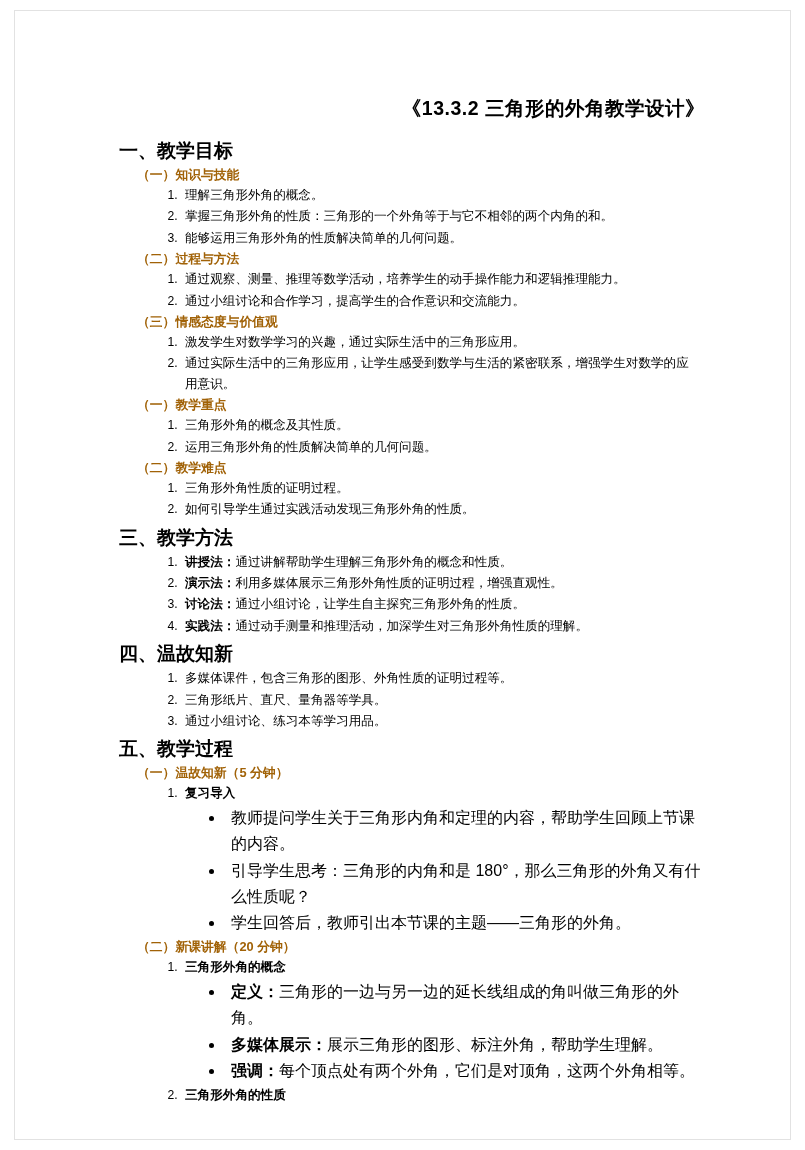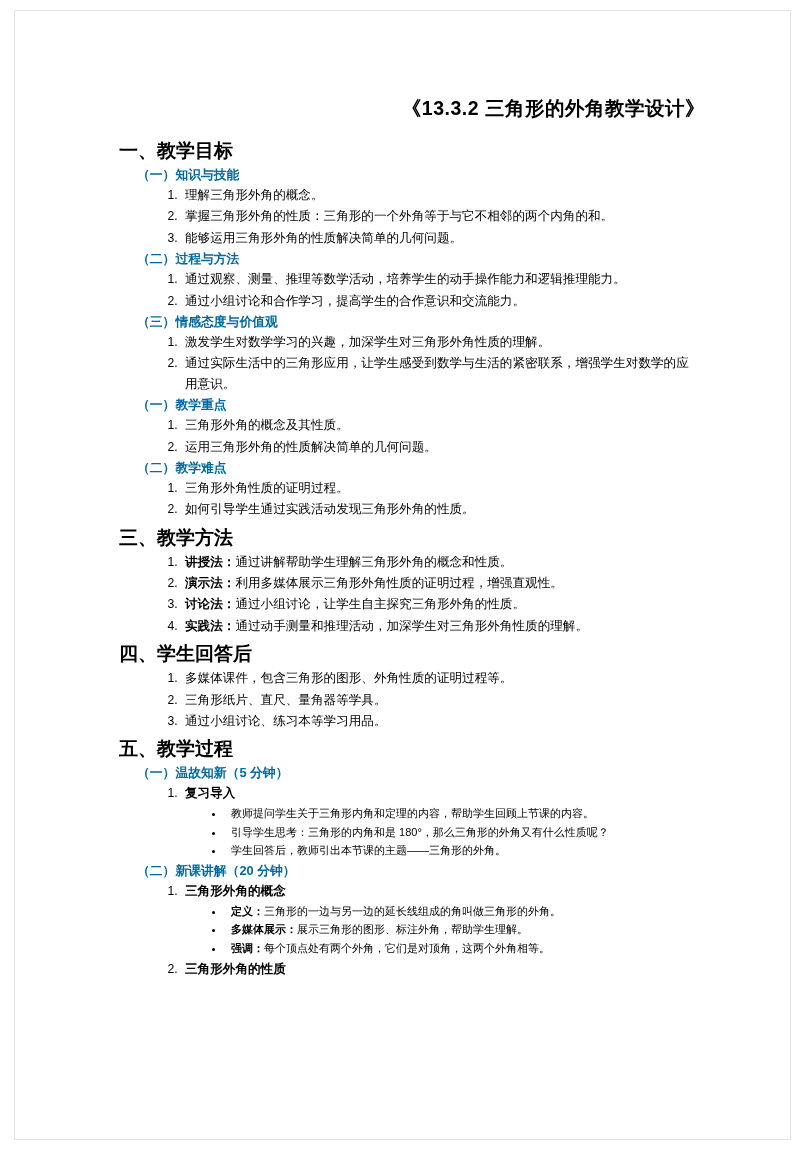--- a/index.html
+++ b/index.html
@@ -44,21 +44,21 @@
   .h1 {
     font-size: 19px;
     font-weight: bold;
     color: #000;
     margin: 5px 0 1px 0;
     padding-left: 4px;
   }
   .h2 {
     font-size: 12.8px;
     font-weight: bold;
-    color: #0369a1;
+    color: #a16207;
     margin: 3px 0 1px 0;
     padding-left: 22px;
   }
   ol.lvl1 {
     list-style: decimal;
     margin: 0 4px 2px 0;
     padding-left: 66px;
     font-size: 12.6px;
     line-height: 1.62;
   }
@@ -66,21 +66,21 @@
     margin: 0 0 1px 0;
     padding-left: 4px;
   }
   ol.lvl1 > li::marker {
     font-size: 12.2px;
   }
   ul.lvl2 {
     list-style: disc;
     margin: 1px 0 1px 0;
     padding-left: 40px;
-    font-size: 11px;
+    font-size: 16px;
     line-height: 1.62;
   }
   ul.lvl2 > li {
     margin: 0 0 1px 0;
     padding-left: 6px;
   }
   .li-strong {
     font-weight: bold;
   }
   .sub-bold {
@@ -107,41 +107,41 @@
           <li><span class="txt">掌握三角形外角的性质：三角形的一个外角等于与它不相邻的两个内角的和。</span></li>
           <li><span class="txt">能够运用三角形外角的性质解决简单的几何问题。</span></li>
         </ol>
         <div class="h2">（二）过程与方法</div>
         <ol class="lvl1">
           <li><span class="txt">通过观察、测量、推理等数学活动，培养学生的动手操作能力和逻辑推理能力。</span></li>
           <li><span class="txt">通过小组讨论和合作学习，提高学生的合作意识和交流能力。</span></li>
         </ol>
         <div class="h2">（三）情感态度与价值观</div>
         <ol class="lvl1">
-          <li><span class="txt">激发学生对数学学习的兴趣，加深学生对三角形外角性质的理解。</span></li>
+          <li><span class="txt">激发学生对数学学习的兴趣，通过实际生活中的三角形应用。</span></li>
           <li><span class="txt">通过实际生活中的三角形应用，让学生感受到数学与生活的紧密联系，增强学生对数学的应用意识。</span></li>
         </ol>
         <div class="h2">（一）教学重点</div>
         <ol class="lvl1">
           <li><span class="txt">三角形外角的概念及其性质。</span></li>
           <li><span class="txt">运用三角形外角的性质解决简单的几何问题。</span></li>
         </ol>
         <div class="h2">（二）教学难点</div>
         <ol class="lvl1">
           <li><span class="txt">三角形外角性质的证明过程。</span></li>
           <li><span class="txt">如何引导学生通过实践活动发现三角形外角的性质。</span></li>
         </ol>
         <div class="h1">三、教学方法</div>
         <ol class="lvl1">
           <li><span class="sub-bold">讲授法：</span><span class="txt">通过讲解帮助学生理解三角形外角的概念和性质。</span></li>
           <li><span class="sub-bold">演示法：</span><span class="txt">利用多媒体展示三角形外角性质的证明过程，增强直观性。</span></li>
           <li><span class="sub-bold">讨论法：</span><span class="txt">通过小组讨论，让学生自主探究三角形外角的性质。</span></li>
           <li><span class="sub-bold">实践法：</span><span class="txt">通过动手测量和推理活动，加深学生对三角形外角性质的理解。</span></li>
         </ol>
-        <div class="h1">四、学生回答后</div>
+        <div class="h1">四、温故知新</div>
         <ol class="lvl1">
           <li><span class="txt">多媒体课件，包含三角形的图形、外角性质的证明过程等。</span></li>
           <li><span class="txt">三角形纸片、直尺、量角器等学具。</span></li>
           <li><span class="txt">通过小组讨论、练习本等学习用品。</span></li>
         </ol>
         <div class="h1">五、教学过程</div>
         <div class="h2">（一）温故知新（5 分钟）</div>
         <ol class="lvl1">
           <li><span class="li-strong">复习导入</span><ul class="lvl2 nested-wrap">
               <li><span class="txt">教师提问学生关于三角形内角和定理的内容，帮助学生回顾上节课的内容。</span></li>

